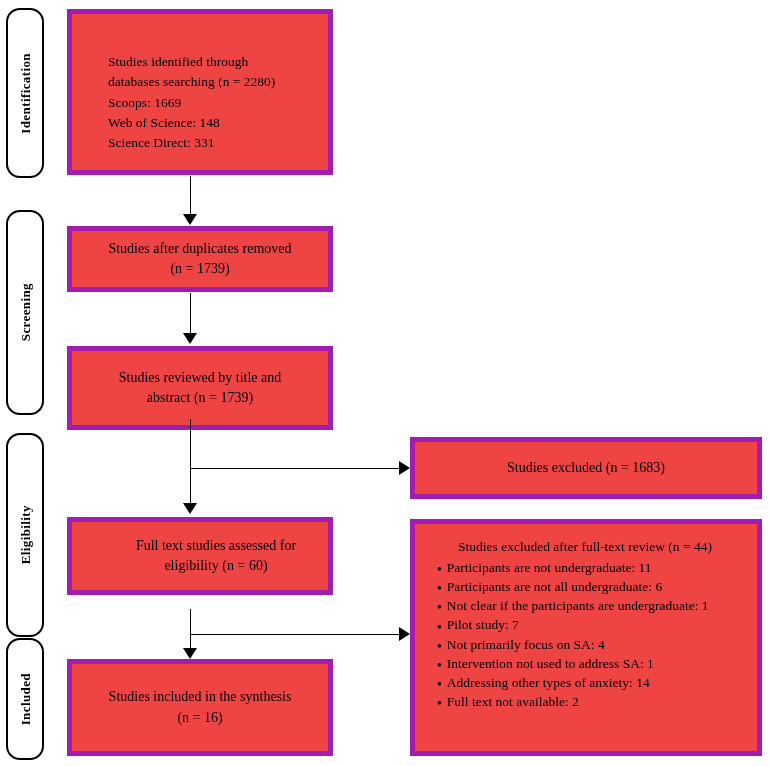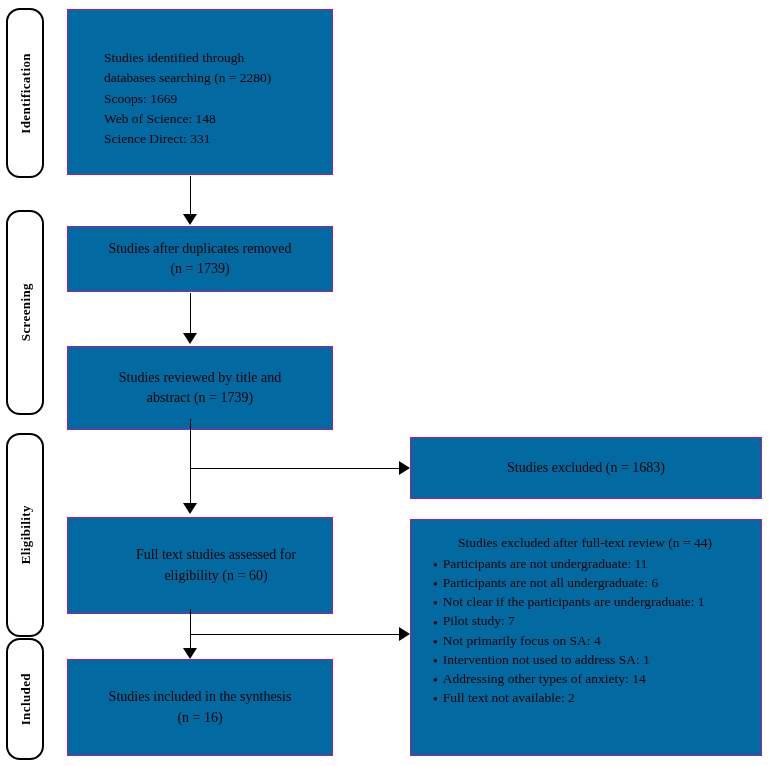--- a/index.html
+++ b/index.html
@@ -34,22 +34,22 @@
     font-weight: bold;
     font-size: 13px;
     letter-spacing: 0.4px;
     white-space: nowrap;
     line-height: 1;
   }
 
   
   .box {
     position: absolute;
-    border: 1px solid #a21caf;
-    background: #0369a1;
+    border: 5px solid #a21caf;
+    background: #ef4444;
     box-sizing: border-box;
   }
   .box-center {
     display: flex;
     align-items: center;
     justify-content: center;
     text-align: center;
   }
   .box-text {
     font-size: 14px;
@@ -179,21 +179,21 @@
   <div class="vline" style="left:190px; top:419px; height:88px;"></div>
   <div class="arrow-down" style="left:183px; top:503px;"></div>
 
   <div class="hline" style="left:190px; top:468px; width:210px;"></div>
   <div class="arrow-right" style="left:399px; top:461px;"></div>
 
   <div class="box box-center" style="left:410px; top:437px; width:352px; height:62px;">
     <div class="box-text">Studies excluded (n = 1683)</div>
   </div>
 
-  <div class="box box-center" style="left:67px; top:517px; width:266px; height:97px;padding-left:32px;">
+  <div class="box box-center" style="left:67px; top:517px; width:266px; height:78px;padding-left:32px;">
     <div class="box-text">
       <div>Full text studies assessed for</div>
       <div>eligibility (n = 60)</div>
     </div>
   </div>
 
   <div class="vline" style="left:190px; top:609px; height:43px;"></div>
   <div class="arrow-down" style="left:183px; top:648px;"></div>
 
   <div class="hline" style="left:190px; top:634px; width:210px;"></div>

